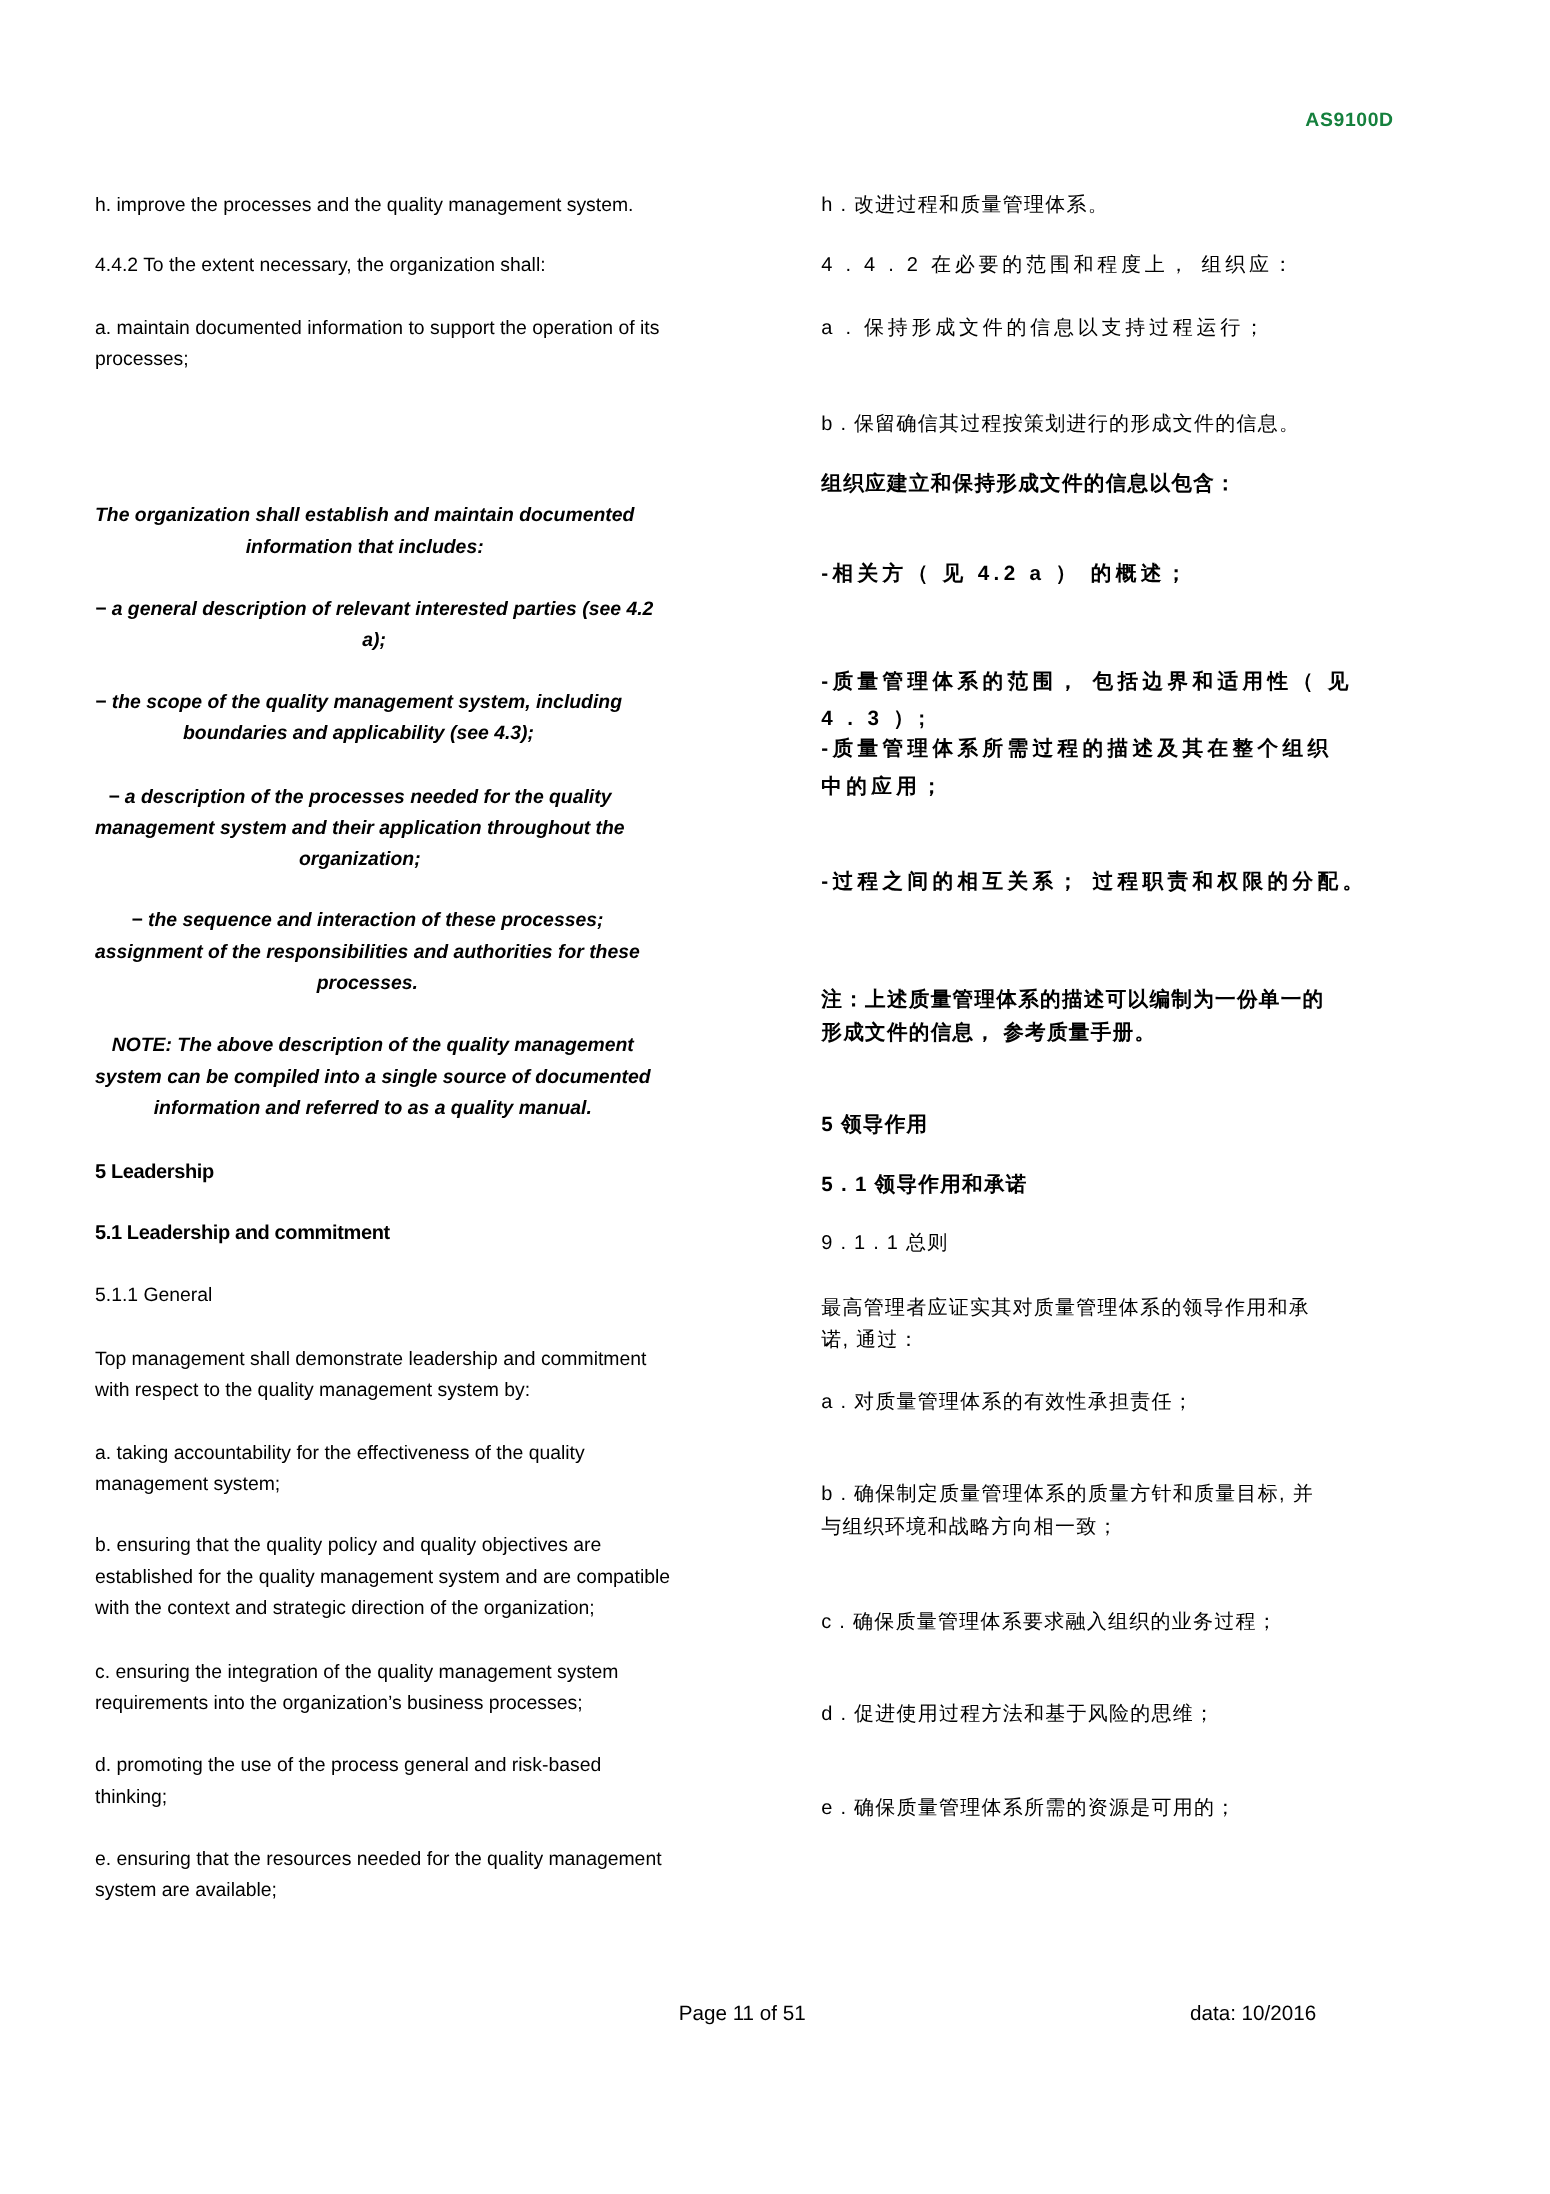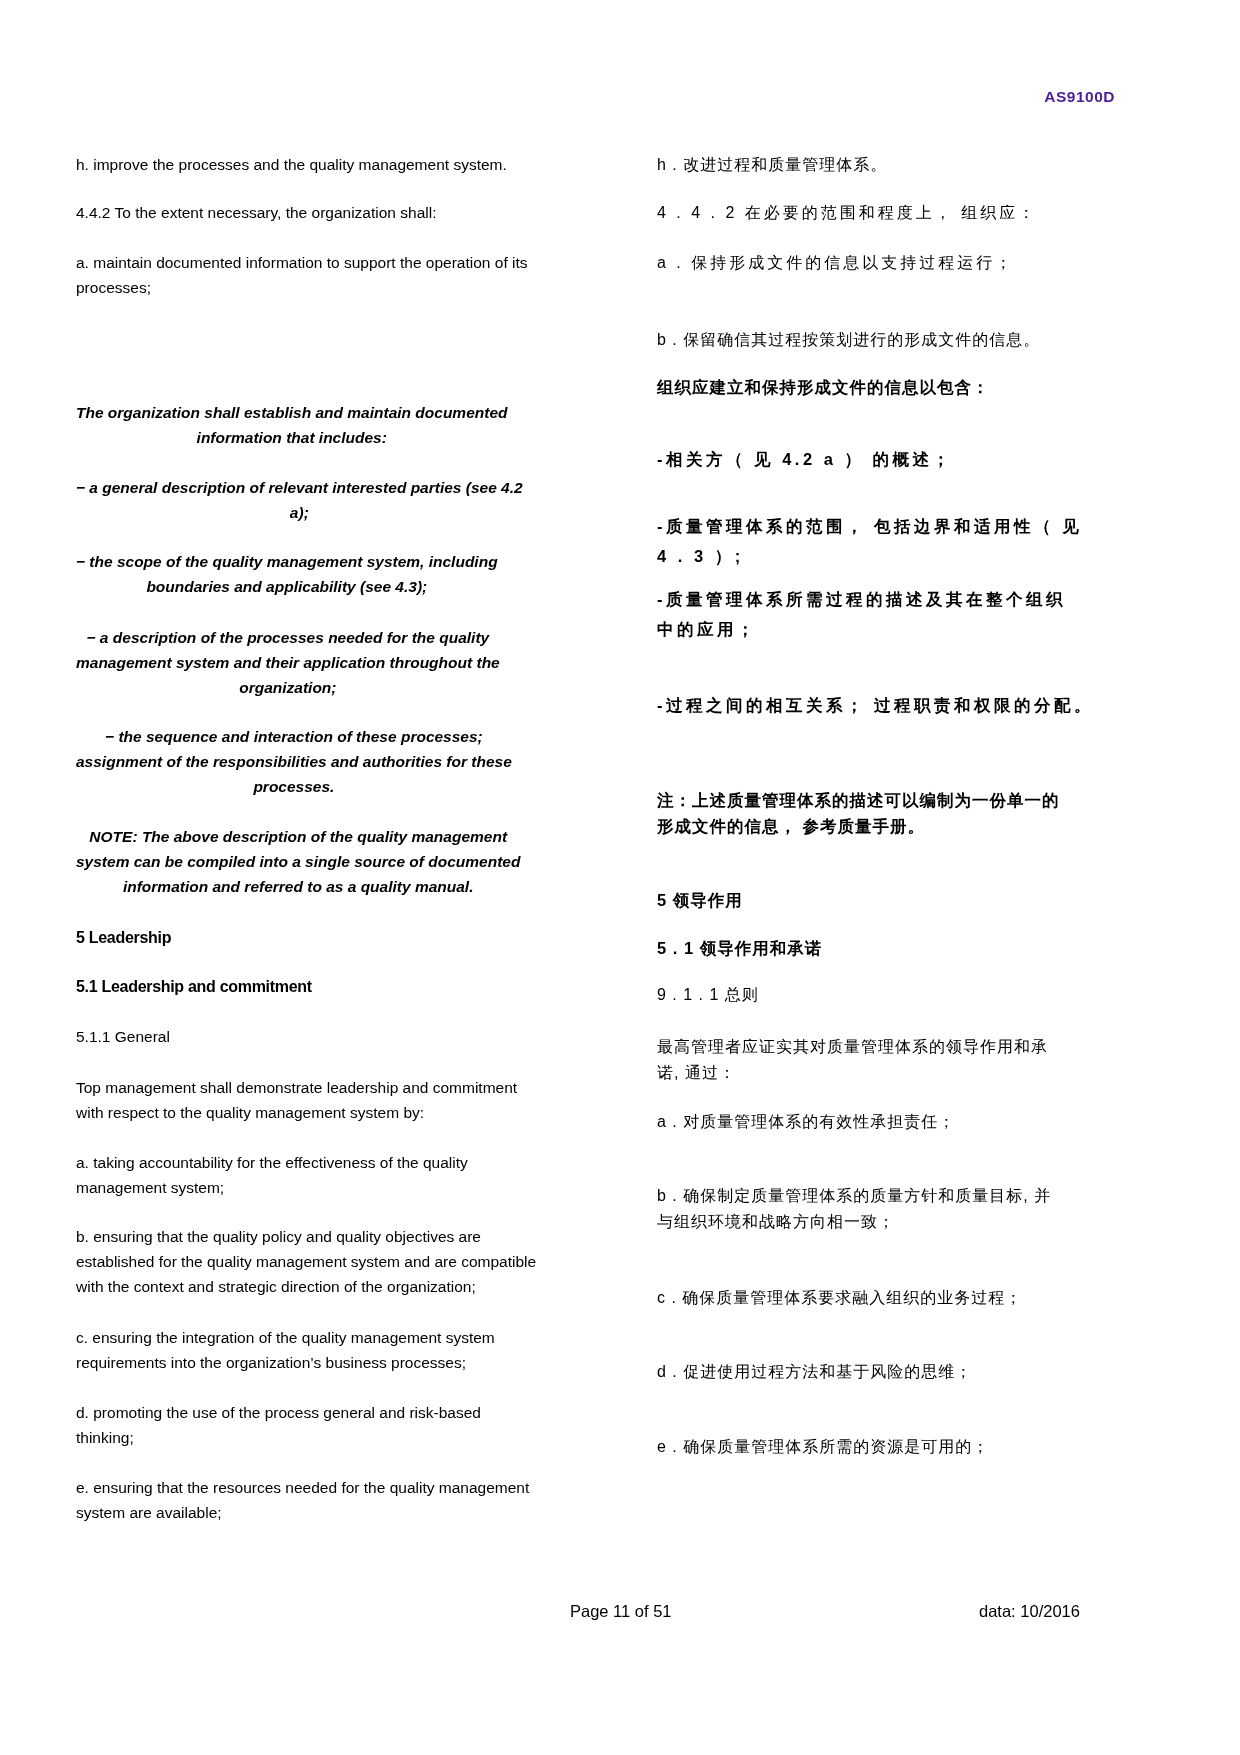--- a/index.html
+++ b/index.html
@@ -11,21 +11,21 @@
     overflow: hidden;
     font-family: "Liberation Sans", "DejaVu Sans", sans-serif;
     color: #000000;
   }
   .doc-header {
     position: absolute;
     top: 88px;
     right: 125px;
     font-size: 15.5px;
     font-weight: bold;
-    color: #4c1d95;
+    color: #15803d;
     letter-spacing: 0.5px;
   }
   .col {
     position: absolute;
     top: 0;
     height: 100%;
   }
   .col-left  { left: 76px;  width: 548px; }
   .col-right { left: 657px; width: 462px; }
   .page p {
@@ -72,21 +72,20 @@
   .zh-bs {
     font-size: 16.5px;
     line-height: 30px;
     font-weight: bold;
     letter-spacing: 3.5px;
   }
   .footer-text {
     position: absolute;
     font-size: 16.5px;
     color: #000000;
-    margin-left: 27px;
   }
   .footer-page { left: 543px; top: 1602px; }
   .footer-date { left: 952px; top: 1602px; }
 </style>
 </head>
 <body>
 
 <div class="page">
 
   <span class="doc-header">AS9100D</span>
@@ -129,21 +128,21 @@
 system are available;</p>
   </div>
 
   <div class="col col-right">
     <p class="zh" style="top:152px">h . 改进过程和质量管理体系。</p>
     <p class="zh-s" style="top:200px">4 . 4 . 2  在必要的范围和程度上， 组织应：</p>
     <p class="zh-s" style="top:250px">a . 保持形成文件的信息以支持过程运行；</p>
     <p class="zh" style="top:327px">b . 保留确信其过程按策划进行的形成文件的信息。</p>
     <p class="zh-b" style="top:374px">组织应建立和保持形成文件的信息以包含：</p>
     <p class="zh-bs" style="top:444px">-相关方（ 见 4.2 a ） 的概述；</p>
-    <p class="zh-bs" style="top:511px">-质量管理体系的范围， 包括边界和适用性（ 见
+    <p class="zh-bs" style="top:530px">-质量管理体系的范围， 包括边界和适用性（ 见
 4 . 3 ）;</p>
     <p class="zh-bs" style="top:584px">-质量管理体系所需过程的描述及其在整个组织
 中的应用；</p>
     <p class="zh-bs" style="top:690px">-过程之间的相互关系； 过程职责和权限的分配。</p>
     <p class="zh-b" style="top:787px">注：上述质量管理体系的描述可以编制为一份单一的
 形成文件的信息， 参考质量手册。</p>
     <p class="zh-b" style="top:887px">5 领导作用</p>
     <p class="zh-b" style="top:935px">5 . 1 领导作用和承诺</p>
     <p class="zh" style="top:982px">9 . 1 . 1 总则</p>
     <p class="zh" style="top:1034px">最高管理者应证实其对质量管理体系的领导作用和承

